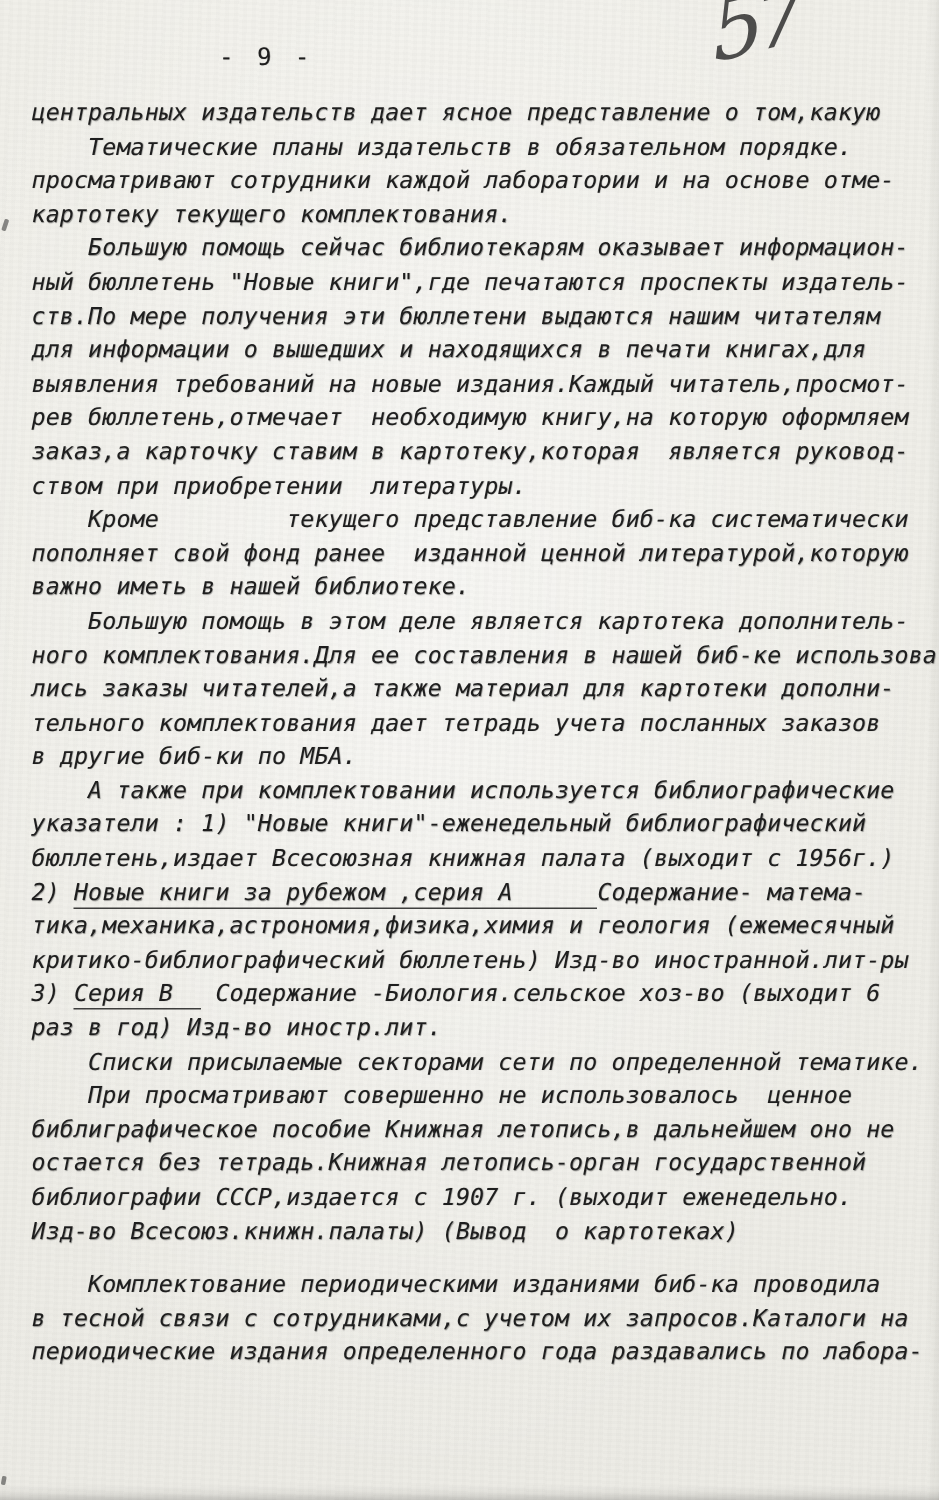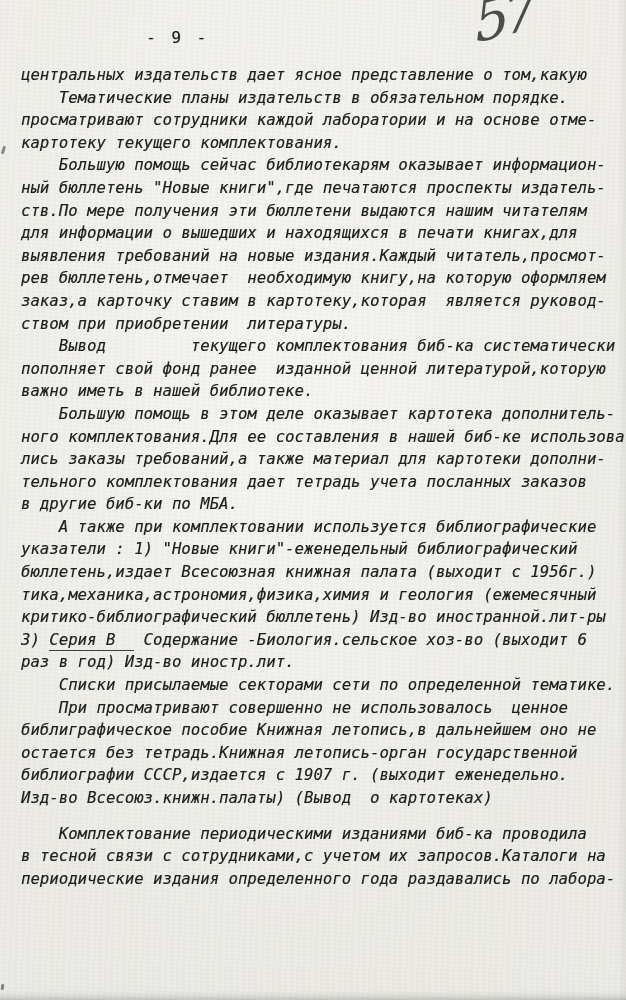--- a/index.html
+++ b/index.html
@@ -100,31 +100,32 @@
     <div class="line"><span>просматривают сотрудники каждой лаборатории и на основе отме-</span></div>
     <div class="line"><span>картотеку текущего комплектования.</span></div>
     <div class="line"><span>    Большую помощь сейчас библиотекарям оказывает информацион-</span></div>
     <div class="line"><span>ный бюллетень "Новые книги",где печатаются проспекты издатель-</span></div>
     <div class="line"><span>ств.По мере получения эти бюллетени выдаются нашим читателям</span></div>
     <div class="line"><span>для информации о вышедших и находящихся в печати книгах,для</span></div>
     <div class="line"><span>выявления требований на новые издания.Каждый читатель,просмот-</span></div>
     <div class="line"><span>рев бюллетень,отмечает  необходимую книгу,на которую оформляем</span></div>
     <div class="line"><span>заказ,а карточку ставим в картотеку,которая  является руковод-</span></div>
     <div class="line"><span>ством при приобретении  литературы.</span></div>
-    <div class="line"><span>    Вывод         текущего комплектования биб-ка систематически</span></div>
+    <div class="line"><span>    Кроме         текущего представление биб-ка систематически</span></div>
     <div class="line"><span>пополняет свой фонд ранее  изданной ценной литературой,которую</span></div>
     <div class="line"><span>важно иметь в нашей библиотеке.</span></div>
-    <div class="line"><span>    Большую помощь в этом деле оказывает картотека дополнитель-</span></div>
+    <div class="line"><span>    Большую помощь в этом деле является картотека дополнитель-</span></div>
     <div class="line"><span>ного комплектования.Для ее составления в нашей биб-ке использова</span></div>
-    <div class="line"><span>лись заказы требований,а также материал для картотеки дополни-</span></div>
+    <div class="line"><span>лись заказы читателей,а также материал для картотеки дополни-</span></div>
     <div class="line"><span>тельного комплектования дает тетрадь учета посланных заказов</span></div>
     <div class="line"><span>в другие биб-ки по МБА.</span></div>
     <div class="line"><span>    А также при комплектовании используется библиографические</span></div>
     <div class="line"><span>указатели : 1) "Новые книги"-еженедельный библиографический</span></div>
     <div class="line"><span>бюллетень,издает Всесоюзная книжная палата (выходит с 1956г.)</span></div>
+    <div class="line"><span>2) </span><span class="u">Новые книги за рубежом ,серия А      </span><span>Содержание- матема-</span></div>
     <div class="line"><span>тика,механика,астрономия,физика,химия и геология (ежемесячный</span></div>
     <div class="line"><span>критико-библиографический бюллетень) Изд-во иностранной.лит-ры</span></div>
     <div class="line"><span>3) </span><span class="u">Серия В  </span><span> Содержание -Биология.сельское хоз-во (выходит 6</span></div>
     <div class="line"><span>раз в год) Изд-во иностр.лит.</span></div>
     <div class="line"><span>    Списки присылаемые секторами сети по определенной тематике.</span></div>
     <div class="line"><span>    При просматривают совершенно не использовалось  ценное</span></div>
     <div class="line"><span>библиграфическое пособие Книжная летопись,в дальнейшем оно не</span></div>
     <div class="line"><span>остается без тетрадь.Книжная летопись-орган государственной</span></div>
     <div class="line"><span>библиографии СССР,издается с 1907 г. (выходит еженедельно.</span></div>
     <div class="line"><span>Изд-во Всесоюз.книжн.палаты) (Вывод  о картотеках)</span></div>

